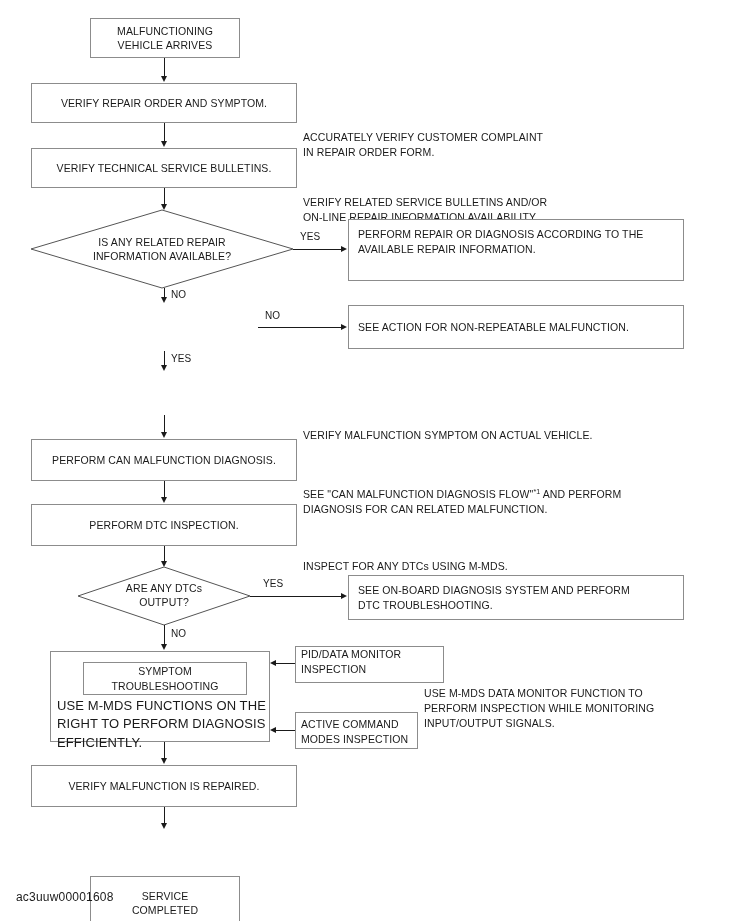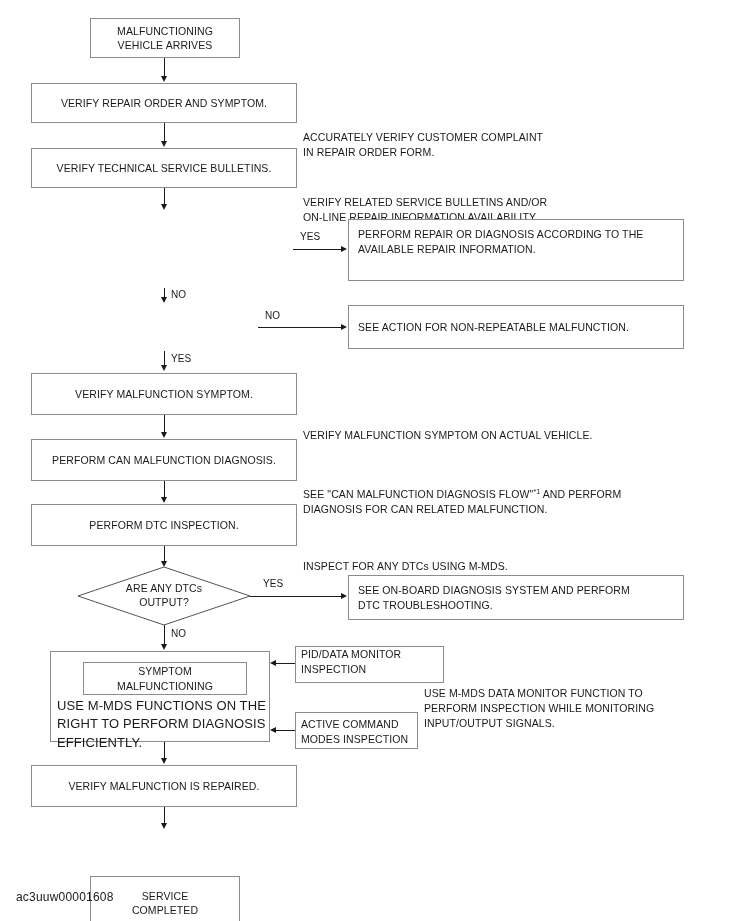--- a/index.html
+++ b/index.html
@@ -181,20 +181,27 @@
 
   <div class="node proc-box" style="left:31px; top:148px; width:266px; height:40px;">
     <span>VERIFY TECHNICAL SERVICE BULLETINS.</span>
   </div>
   <div class="annot" style="left:303px; top:155px; width:400px;">VERIFY RELATED SERVICE BULLETINS AND/OR
 ON-LINE REPAIR INFORMATION AVAILABILITY.</div>
 
   <div class="conn v" style="left:164px; top:188px; height:17px;"></div>
   <div class="arrow-down" style="left:161px; top:204px;"></div>
 
+  <div class="diamond-wrap" style="left:31px; top:210px; width:262px; height:78px;">
+    <svg width="262" height="78" viewBox="0 0 262 78">
+      <polygon points="131,0 262,39 131,78 0,39" fill="#ffffff" stroke="#555555" stroke-width="1"></polygon>
+    </svg>
+    <div class="diamond-label" style="white-space:pre-line;">IS ANY RELATED REPAIR
+INFORMATION AVAILABLE?</div>
+  </div>
 
   <div class="conn h" style="left:293px; top:249px; width:49px;"></div>
   <div class="arrow-right" style="left:341px; top:246px;"></div>
   <div class="edge-label" style="left:300px; top:231px;">YES</div>
 
   <div class="node proc-box left-align" style="left:348px; top:219px; width:336px; height:62px;">
     <span style="white-space:pre-line; line-height:1.45;">PERFORM REPAIR OR DIAGNOSIS ACCORDING TO THE
 AVAILABLE REPAIR INFORMATION.</span>
   </div>
 
@@ -208,23 +215,20 @@
   <div class="edge-label" style="left:265px; top:310px;">NO</div>
 
   <div class="node proc-box left-align" style="left:348px; top:305px; width:336px; height:44px; padding-top:0; align-items:center;">
     <span>SEE ACTION FOR NON-REPEATABLE MALFUNCTION.</span>
   </div>
 
   <div class="conn v" style="left:164px; top:351px; height:15px;"></div>
   <div class="arrow-down" style="left:161px; top:365px;"></div>
   <div class="edge-label" style="left:171px; top:353px;">YES</div>
 
-  <div class="node proc-box" style="left:31px; top:373px; width:266px; height:42px;">
-    <span>VERIFY MALFUNCTION SYMPTOM.</span>
-  </div>
   <div class="annot" style="left:303px; top:388px; width:420px;">VERIFY MALFUNCTION SYMPTOM ON ACTUAL VEHICLE.</div>
 
   <div class="conn v" style="left:164px; top:415px; height:18px;"></div>
   <div class="arrow-down" style="left:161px; top:432px;"></div>
 
   <div class="node proc-box" style="left:31px; top:439px; width:266px; height:42px;">
     <span>PERFORM CAN MALFUNCTION DIAGNOSIS.</span>
   </div>
   <div class="annot" style="left:303px; top:447px; width:420px;"><span>SEE "CAN MALFUNCTION DIAGNOSIS FLOW"</span><sup>*1</sup><span> AND PERFORM
 DIAGNOSIS FOR CAN RELATED MALFUNCTION.</span></div>
@@ -257,21 +261,21 @@
 DTC TROUBLESHOOTING.</span>
   </div>
 
   <div class="conn v" style="left:164px; top:625px; height:20px;"></div>
   <div class="arrow-down" style="left:161px; top:644px;"></div>
   <div class="edge-label" style="left:171px; top:628px;">NO</div>
 
   <div class="group-box" style="left:50px; top:651px; width:220px; height:91px;"></div>
   <div class="inner-box" style="left:83px; top:662px; width:164px; height:33px;">
     <span style="white-space:pre-line;">SYMPTOM
-MALFUNCTIONING</span>
+TROUBLESHOOTING</span>
   </div>
   <div class="group-text" style="left:57px; top:697px; width:210px;">USE M-MDS FUNCTIONS ON THE
 RIGHT TO PERFORM DIAGNOSIS
 EFFICIENTLY.</div>
 
   <div class="node proc-box left-align" style="left:295px; top:646px; width:149px; height:37px; padding-left:5px; padding-top:0;">
     <span style="white-space:pre-line; line-height:1.4;">PID/DATA MONITOR
 INSPECTION</span>
   </div>
   <div class="annot" style="left:424px; top:646px; width:300px;">USE M-MDS DATA MONITOR FUNCTION TO

